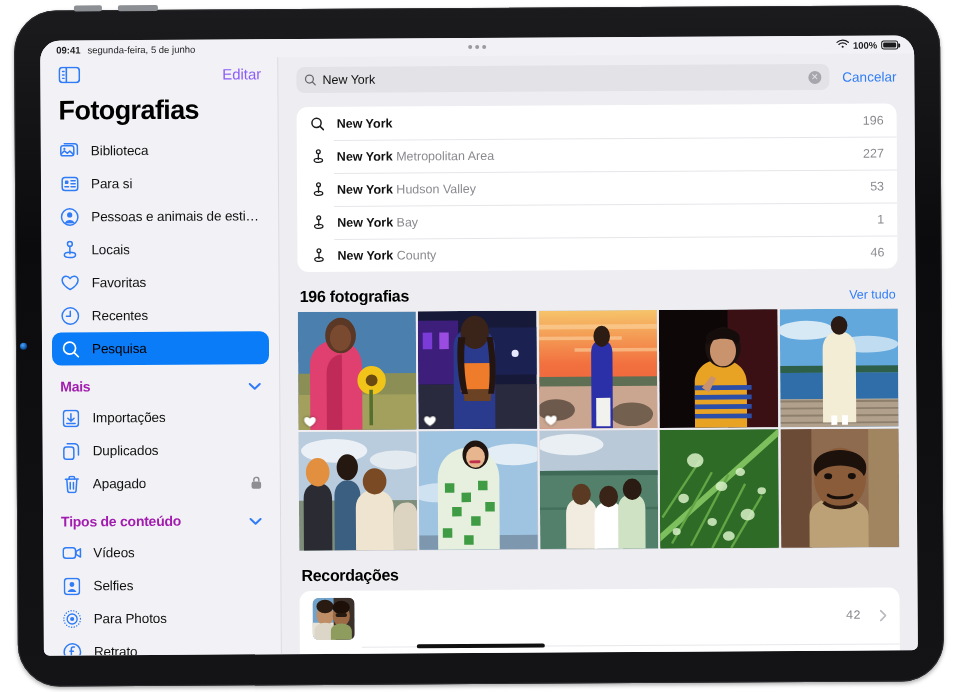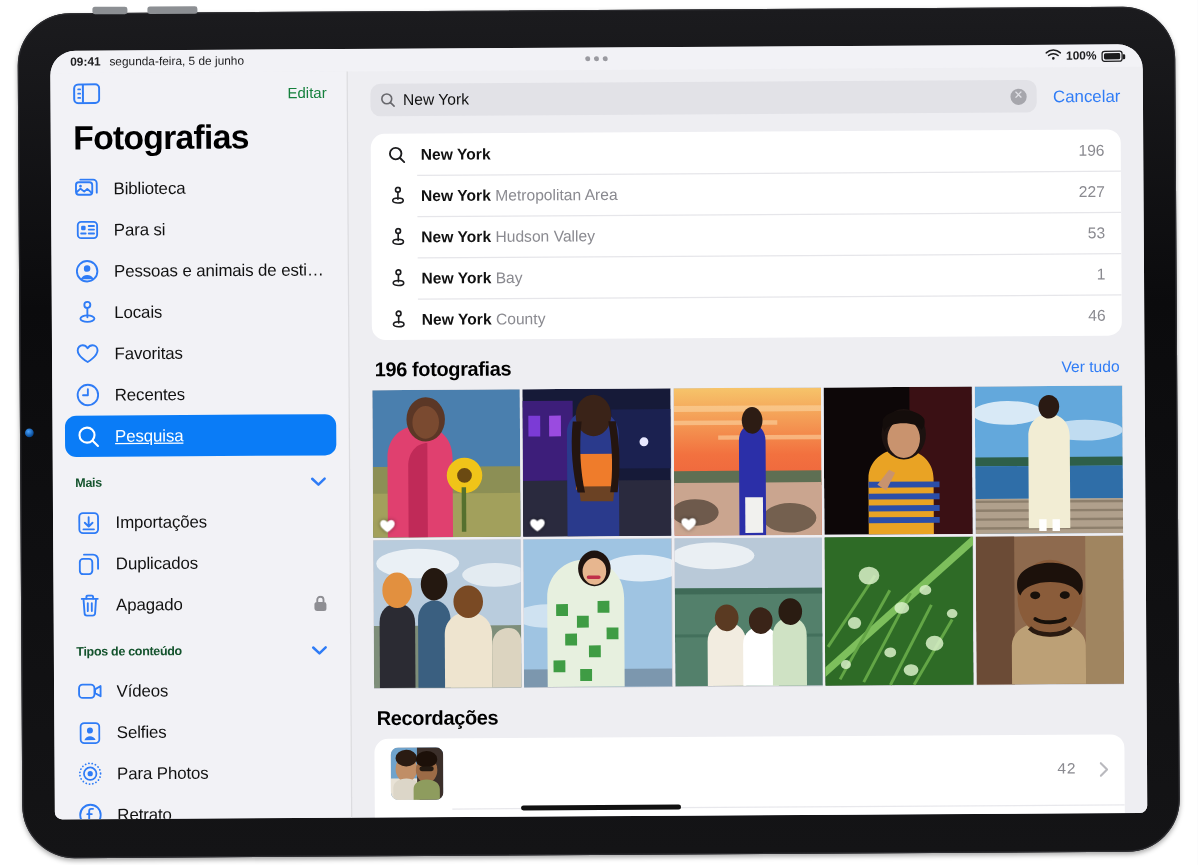--- a/index.html
+++ b/index.html
@@ -91,43 +91,43 @@
     border-right: 1px solid #dcdce0;
     padding: 0 0 0 0;
     overflow: hidden;
     position: relative;
   }
   #sb-top {
     display: flex; align-items: center; justify-content: space-between;
     padding: 8px 16px 2px 18px;
   }
   #sb-toggle { width: 22px; height: 17px; cursor: pointer; }
-  #sb-edit { color: #15803d; font-size: 12px; font-weight: 500; cursor: pointer; }
+  #sb-edit { color: #8b5cf6; font-size: 15px; font-weight: 500; cursor: pointer; }
   #sb-title {
     font-size: 27px; font-weight: 700; letter-spacing: -0.6px;
     color: #000; padding: 10px 0 8px 18px;
   }
 
   .nav-item {
     display: flex; align-items: center; gap: 11px;
     height: 33px; margin: 0 10px; padding: 0 8px;
     border-radius: 9px; cursor: pointer;
   }
   .nav-item.selected { background: #0a7cf7; }
-  .nav-item.selected .nav-label { color: #ffffff; text-decoration: underline; }
+  .nav-item.selected .nav-label { color: #000000; }
   .nav-item.selected svg { color: #fff; }
   .nav-icon { width: 21px; height: 21px; display: flex; align-items: center; justify-content: center; color: #2f7cf6; flex: 0 0 21px; }
   .nav-label { font-size: 13.5px; color: #111; letter-spacing: -0.1px; white-space: nowrap; overflow: hidden; text-overflow: ellipsis; }
   .nav-trailing { margin-left: auto; color: #8e8e93; display: flex; align-items: center; }
 
   .section-head {
     display: flex; align-items: center;
     padding: 12px 18px 6px 18px;
   }
-  .section-head .st { font-size: 10px; font-weight: 700; color: #14532d; letter-spacing: -0.25px; }
+  .section-head .st { font-size: 14px; font-weight: 700; color: #a21caf; letter-spacing: -0.25px; }
   .section-head .chev { margin-left: auto; color: #2f7cf6; }
 
   
   #main {
     flex: 1; background: #eeeef2; min-width: 0;
     display: flex; flex-direction: column;
     overflow: hidden;
   }
 
   

